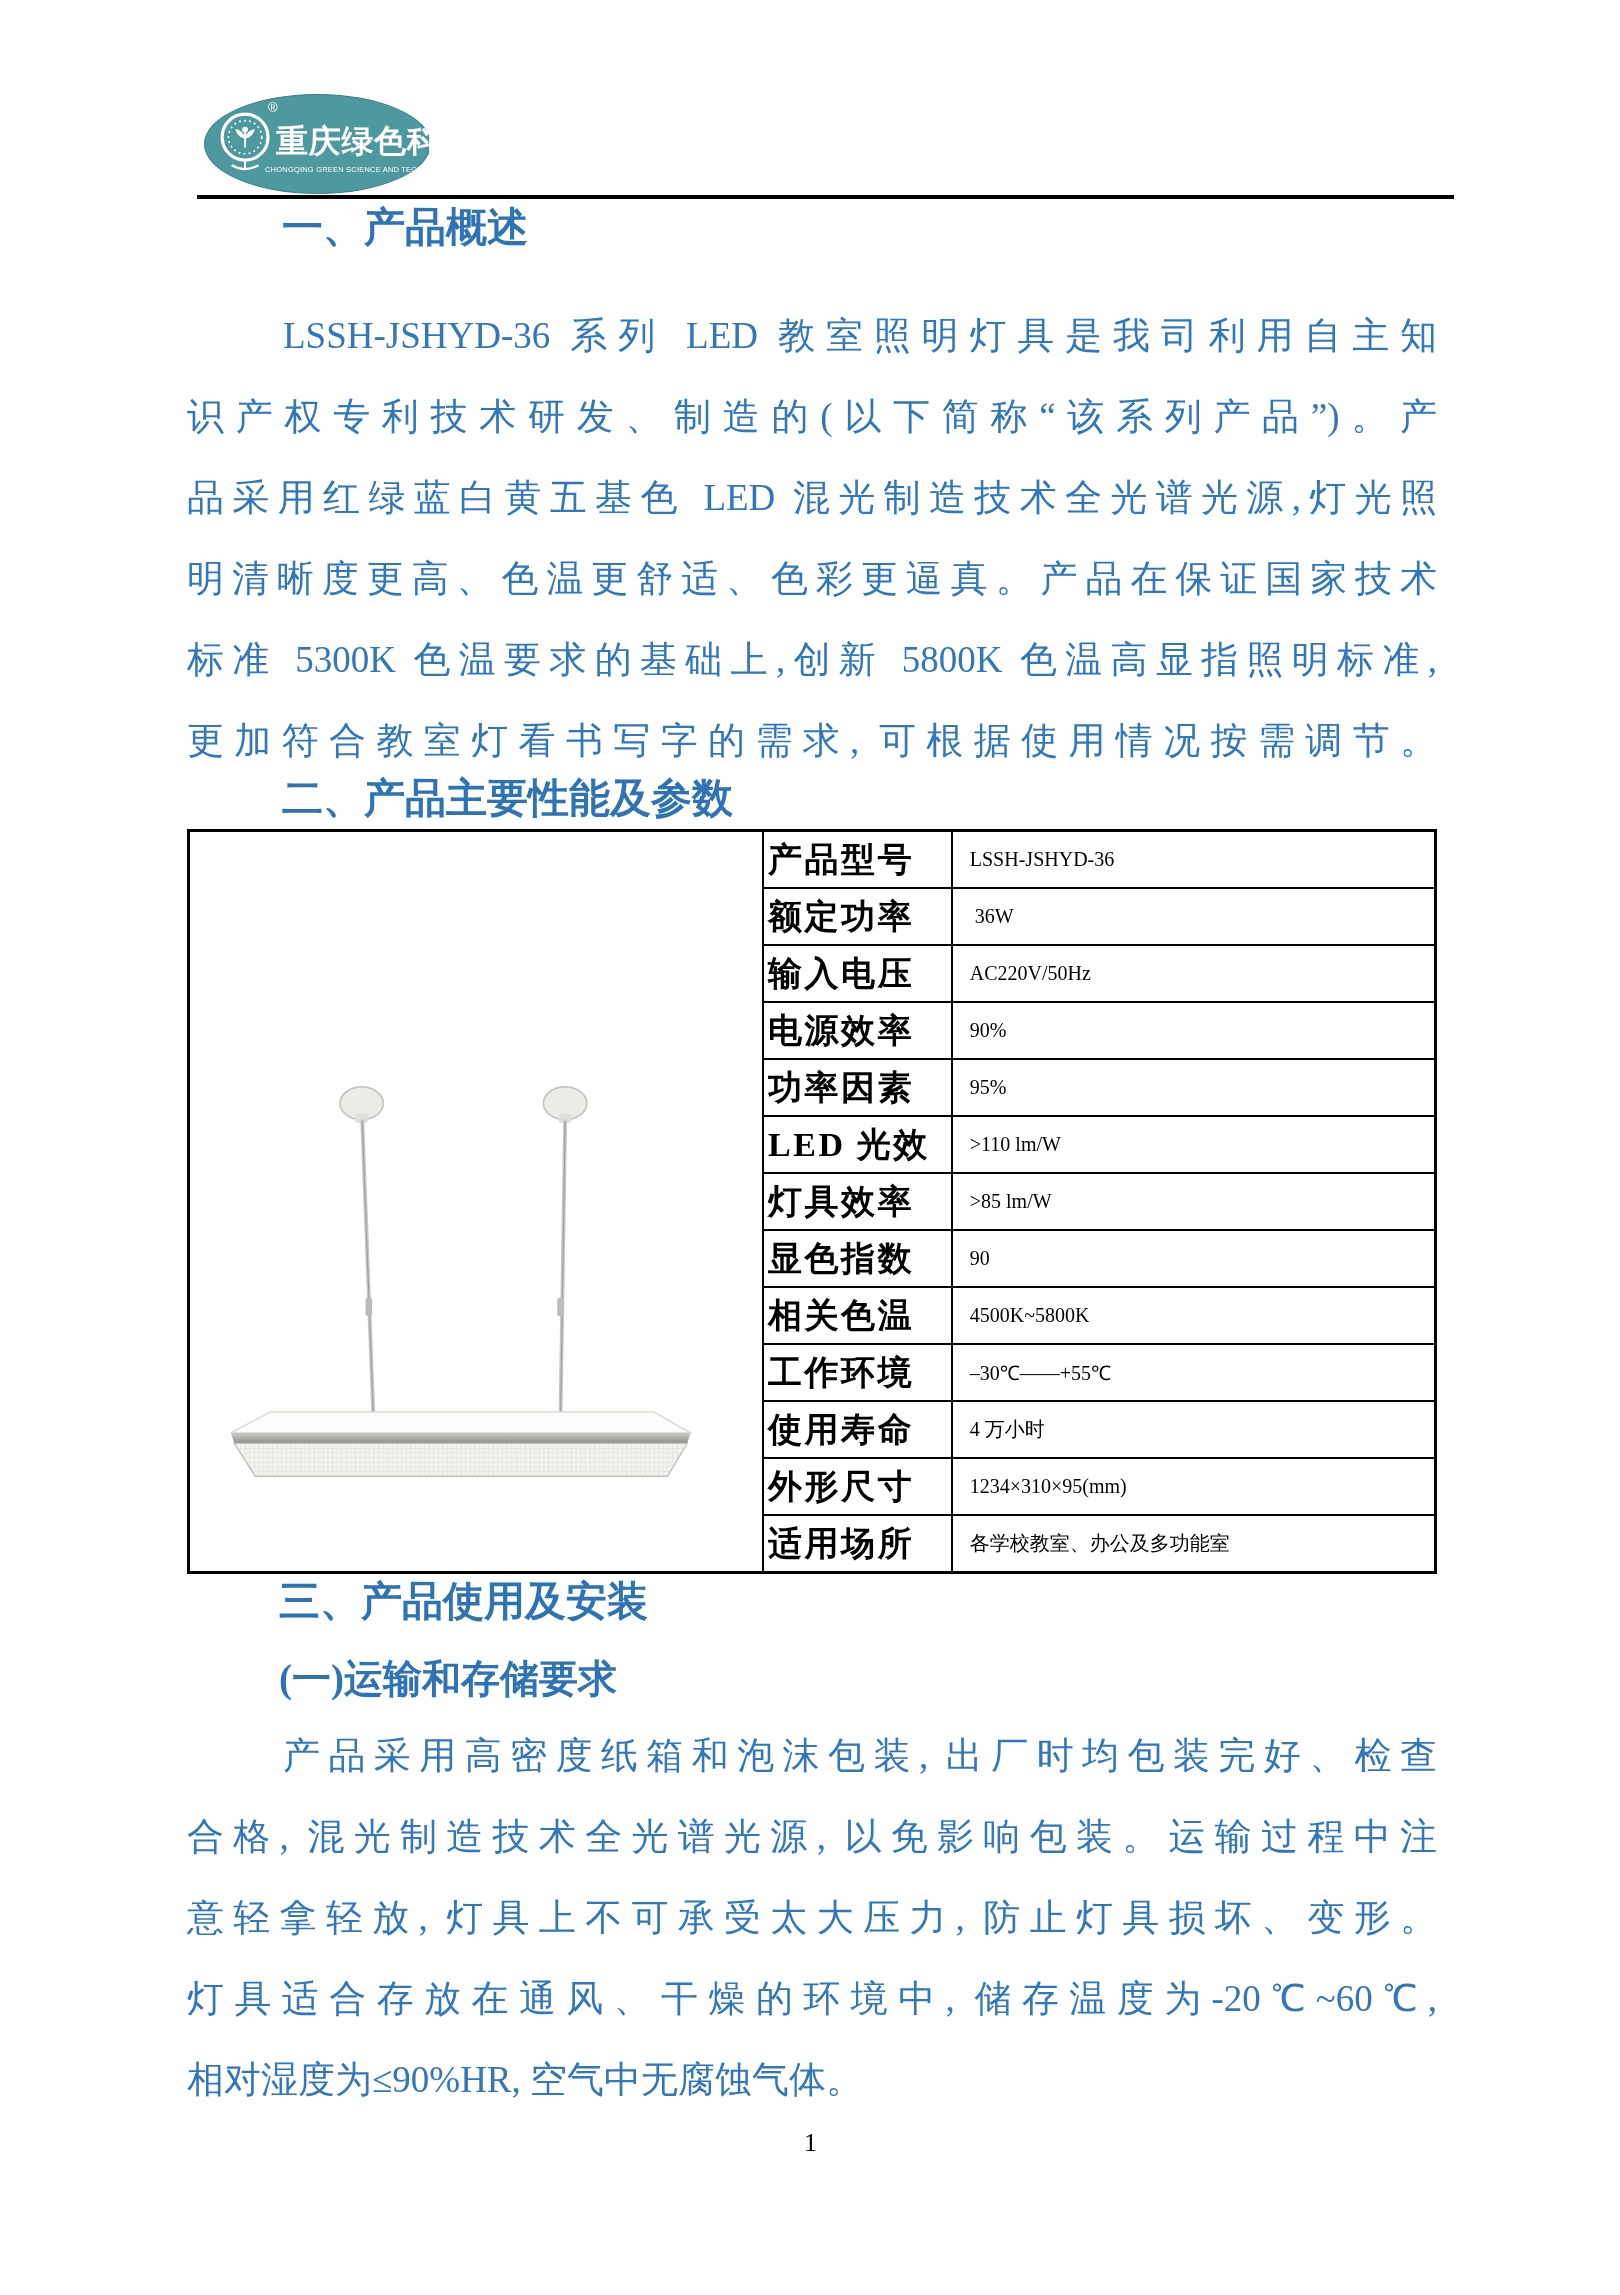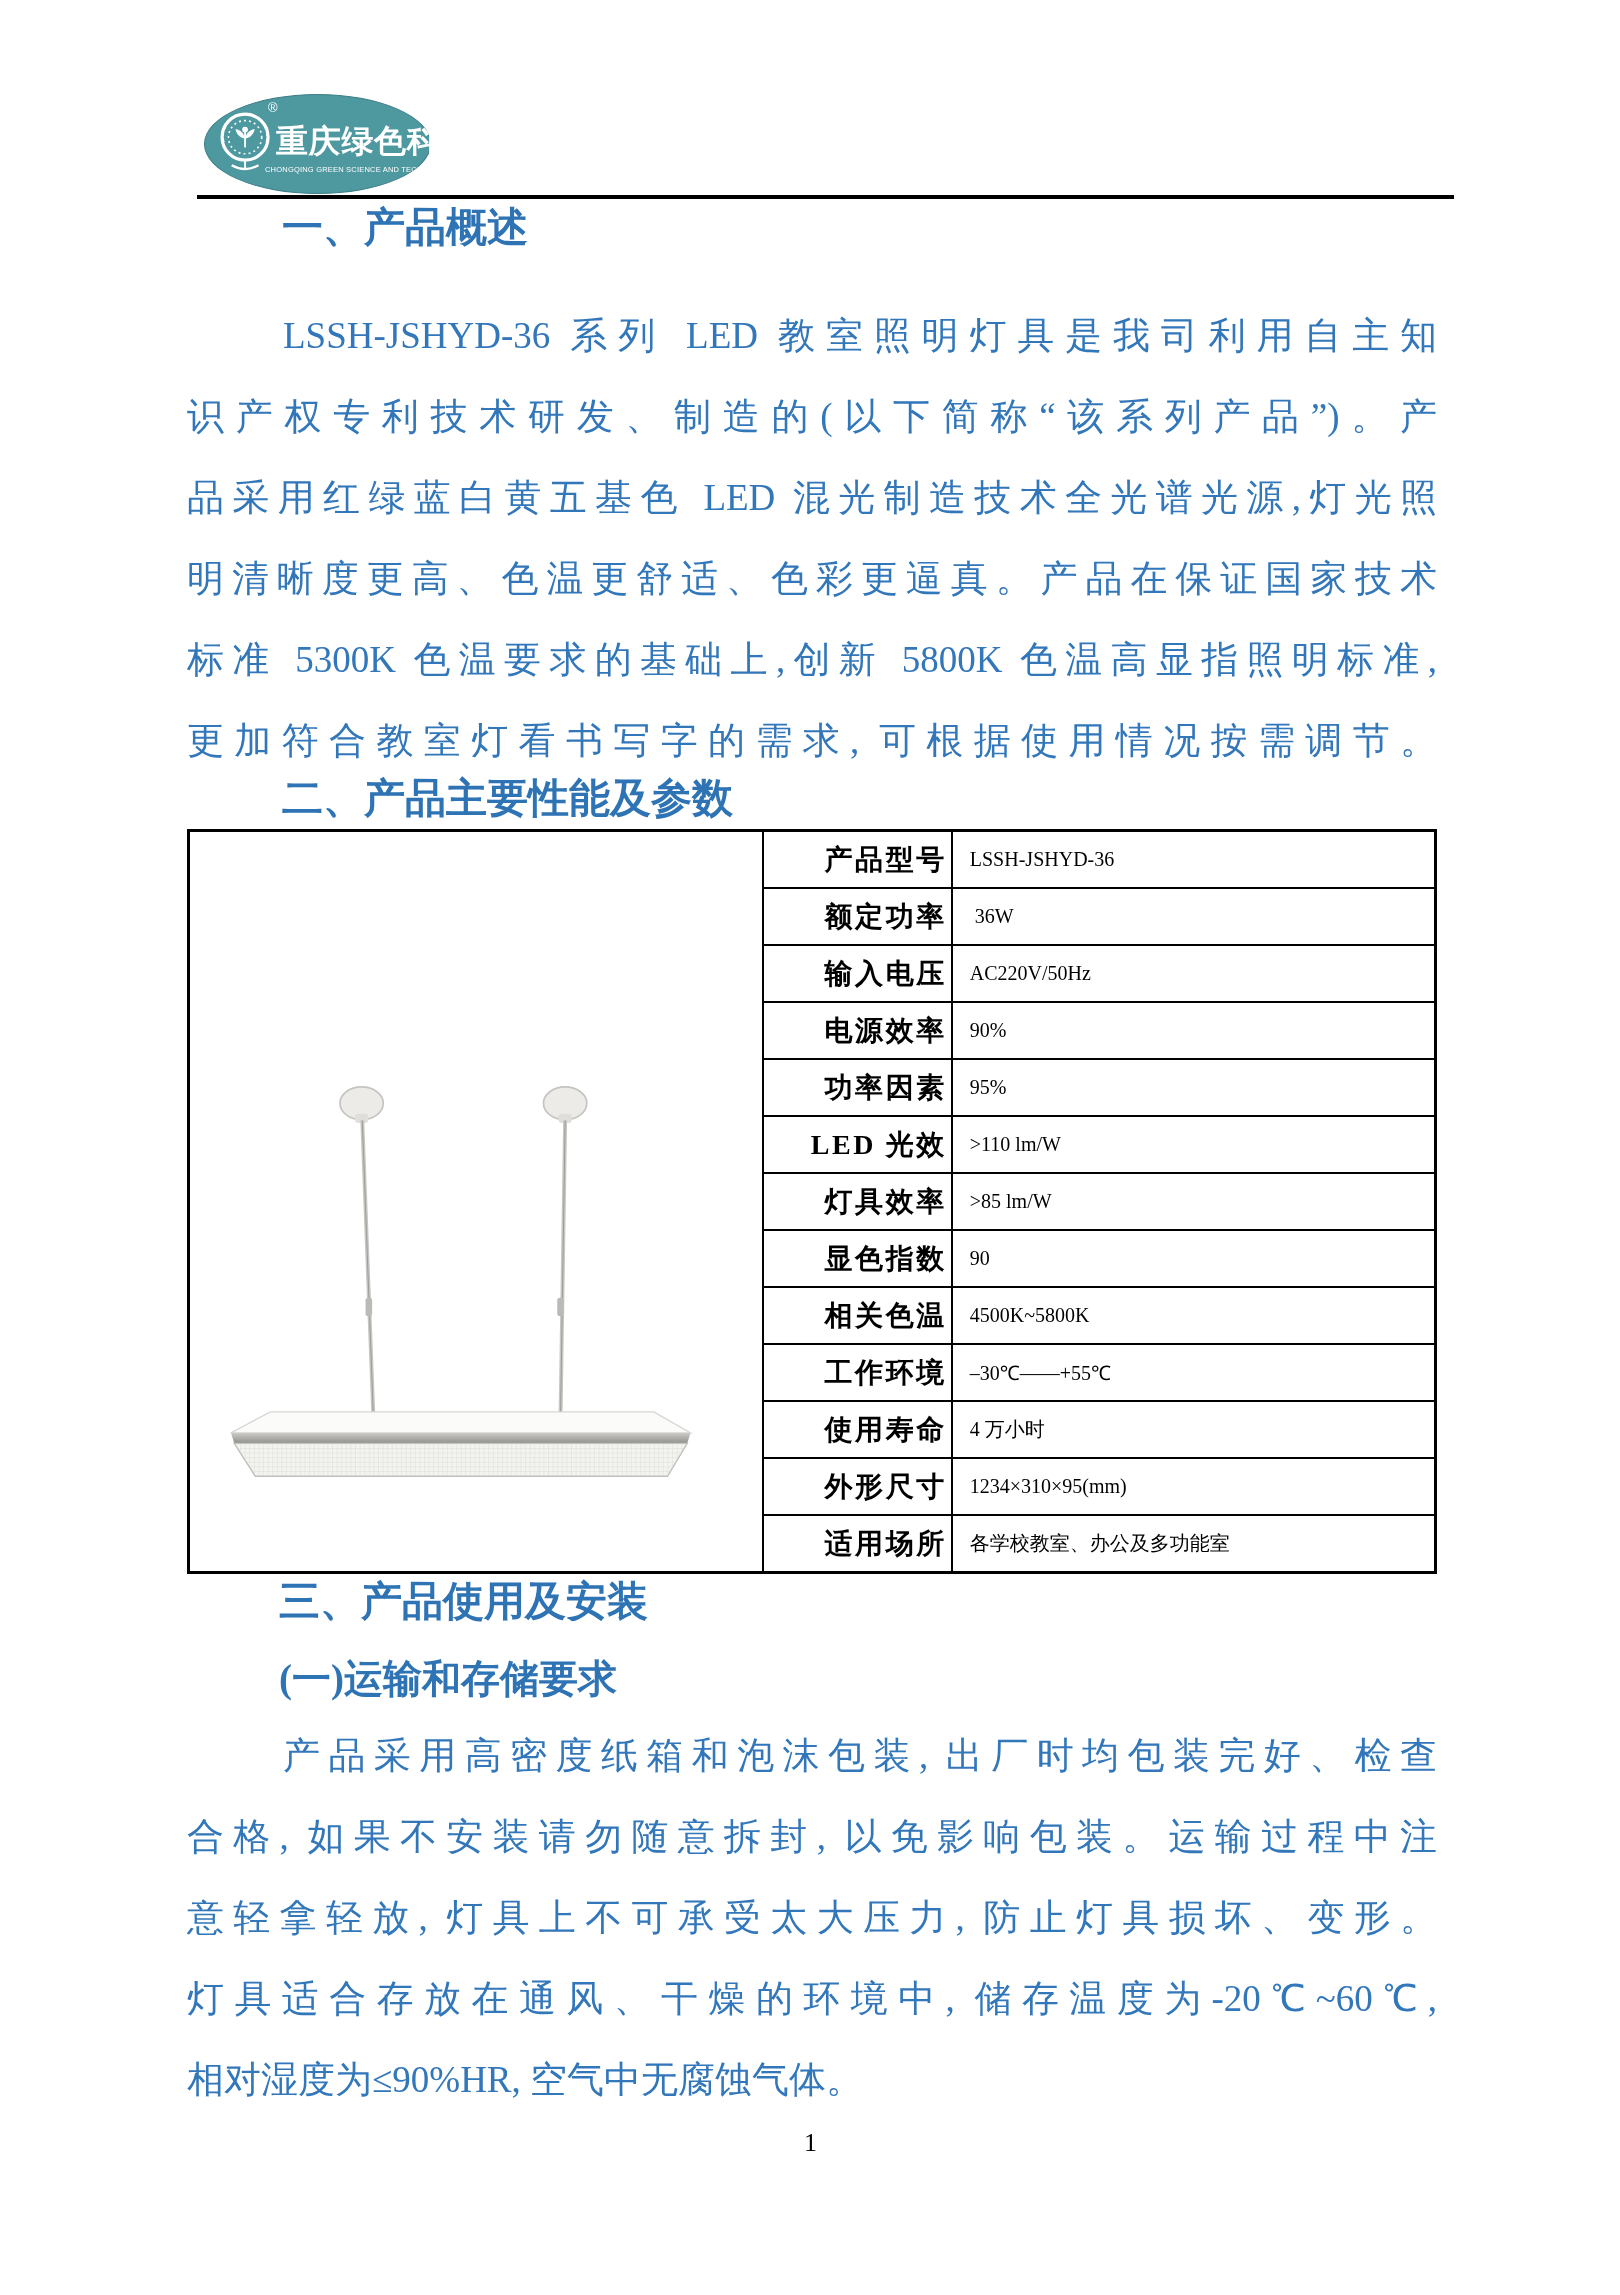--- a/index.html
+++ b/index.html
@@ -36,21 +36,21 @@
          box-sizing:border-box;}
   .jline.noj{text-align-last:auto;}
   .jline.ind{padding-left:96px;}
 
   
   .spec{left:187px;top:829px;width:1250px;border-collapse:collapse;table-layout:fixed;
         background:#fff;}
   .spec td{border:2.6px solid #000;}
   .spec{border:3.9px solid #000;}
   .spec td.img-cell{width:572px;padding:0;vertical-align:middle;text-align:center;}
-  .spec td.lbl{width:179px;height:53px;font-weight:bold;font-size:28px;text-align:right;
+  .spec td.lbl{width:179px;height:53px;font-weight:bold;font-size:34px;text-align:left;
                letter-spacing:2.6px;padding:0 3.9px;}
   .spec td.val{height:53px;font-size:20px;text-align:left;padding-left:17px;
                white-space:pre-wrap;}
 
   
   .pageno{left:0;top:2128px;width:1621px;text-align:center;font-size:26px;color:#000;}
 </style>
 </head>
 <body>
 
@@ -178,21 +178,21 @@
       <td class="val">各学校教室、办公及多功能室</td>
     </tr>
   </tbody>
     </table>
 
   <div class="abs h h3">三、产品使用及安装</div>
   <div class="abs h hsub">(一)运输和存储要求</div>
 
   <div class="abs para p2">
     <div class="jline ind">产品采用高密度纸箱和泡沫包装, 出厂时均包装完好、检查</div>
-    <div class="jline">合格, 如果不安装请勿随意拆封, 以免影响包装。运输过程中注</div>
+    <div class="jline">合格, 混光制造技术全光谱光源, 以免影响包装。运输过程中注</div>
     <div class="jline">意轻拿轻放, 灯具上不可承受太大压力, 防止灯具损坏、变形。</div>
     <div class="jline">灯具适合存放在通风、干燥的环境中, 储存温度为-20℃~60℃,</div>
     <div class="jline noj">相对湿度为≤90%HR, 空气中无腐蚀气体。</div>
   </div>
 
   <div class="abs pageno">1</div>
 
 </div>
 
 

